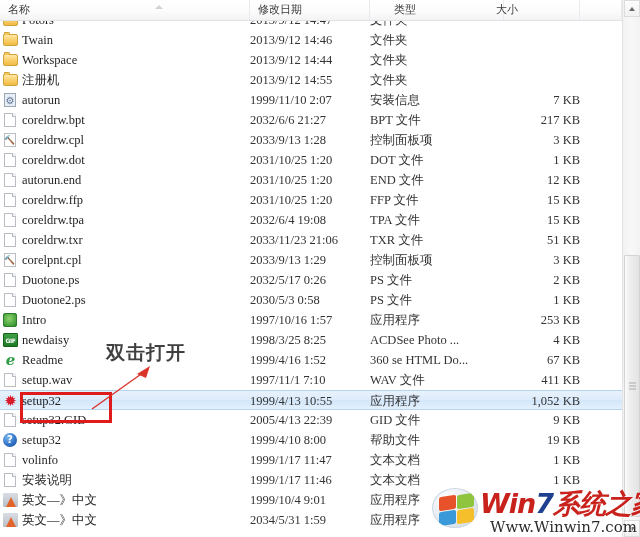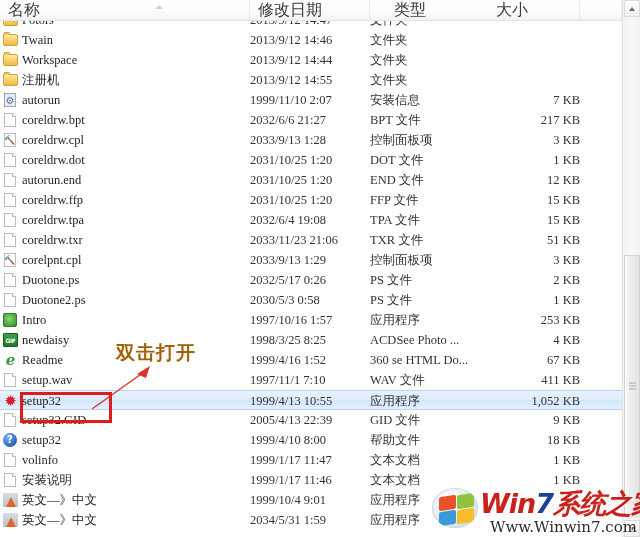--- a/index.html
+++ b/index.html
@@ -31,21 +31,21 @@
     height: 21px;
     background: linear-gradient(to bottom, #ffffff 0%, #fcfcfc 55%, #f3f3f3 100%);
     border-bottom: 1px solid #e0e3e8;
     box-sizing: border-box;
   }
   .col-header .hcell {
     position: absolute;
     top: 0;
     height: 20px;
     line-height: 20px;
-    font-size: 16px;
+    font-size: 11px;
     color: #3b3b3b;
     padding-left: 8px;
     box-sizing: border-box;
     border-right: 1px solid #e7eaee;
     overflow: hidden;
     white-space: nowrap;
   }
   .hc-name { left: 0px;   width: 250px; }
   .hc-date { left: 250px; width: 120px; }
   .hc-type { left: 370px; width: 118px; margin-left: 16px; }
@@ -302,25 +302,25 @@
     left: 20px;
     top: 392px;
     width: 92px;
     height: 31px;
     border: 3px solid #e01b1b;
     box-sizing: border-box;
     pointer-events: none;
   }
   .ann-text {
     position: absolute;
-    left: 116px;
+    left: 106px;
     top: 340px;
     font-size: 19px;
     font-weight: bold;
-    color: #a16207;
+    color: #404040;
     letter-spacing: 1px;
     white-space: nowrap;
     font-family: "DejaVu Sans", "Liberation Sans", sans-serif;
   }
   .ann-arrow {
     position: absolute;
     left: 88px;
     top: 364px;
     width: 70px;
     height: 48px;
@@ -539,21 +539,21 @@
         <div class="cell c-name">setup32.GID</div>
         <div class="cell c-date">2005/4/13 22:39</div>
         <div class="cell c-type">GID 文件</div>
         <div class="cell c-size">9 KB</div>
       </div>
       <div class="row">
         <div class="icon ic-help"></div>
         <div class="cell c-name">setup32</div>
         <div class="cell c-date">1999/4/10 8:00</div>
         <div class="cell c-type">帮助文件</div>
-        <div class="cell c-size">18 KB</div>
+        <div class="cell c-size">19 KB</div>
       </div>
       <div class="row">
         <div class="icon ic-doc"></div>
         <div class="cell c-name">volinfo</div>
         <div class="cell c-date">1999/1/17 11:47</div>
         <div class="cell c-type">文本文档</div>
         <div class="cell c-size">1 KB</div>
       </div>
       <div class="row">
         <div class="icon ic-doc"></div>

